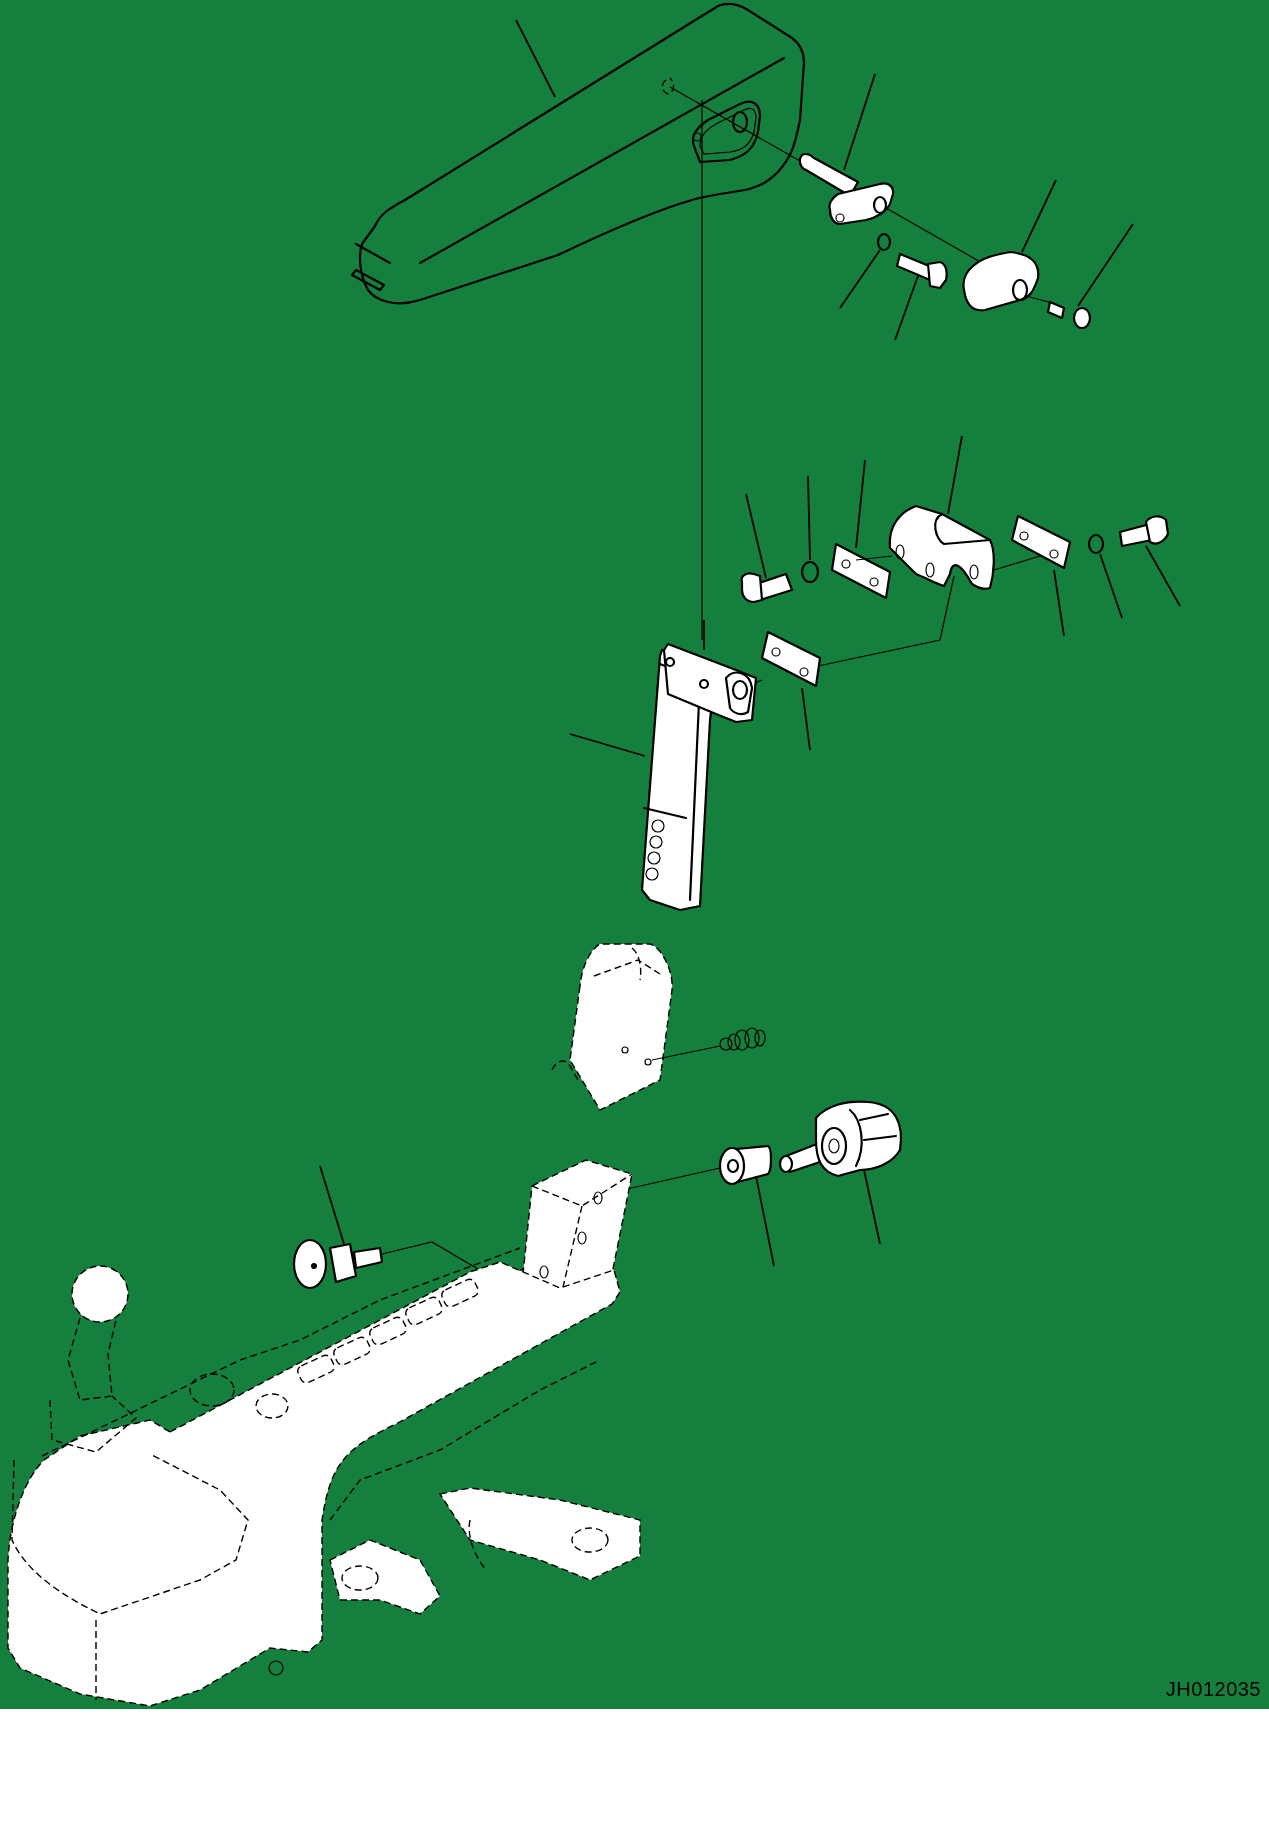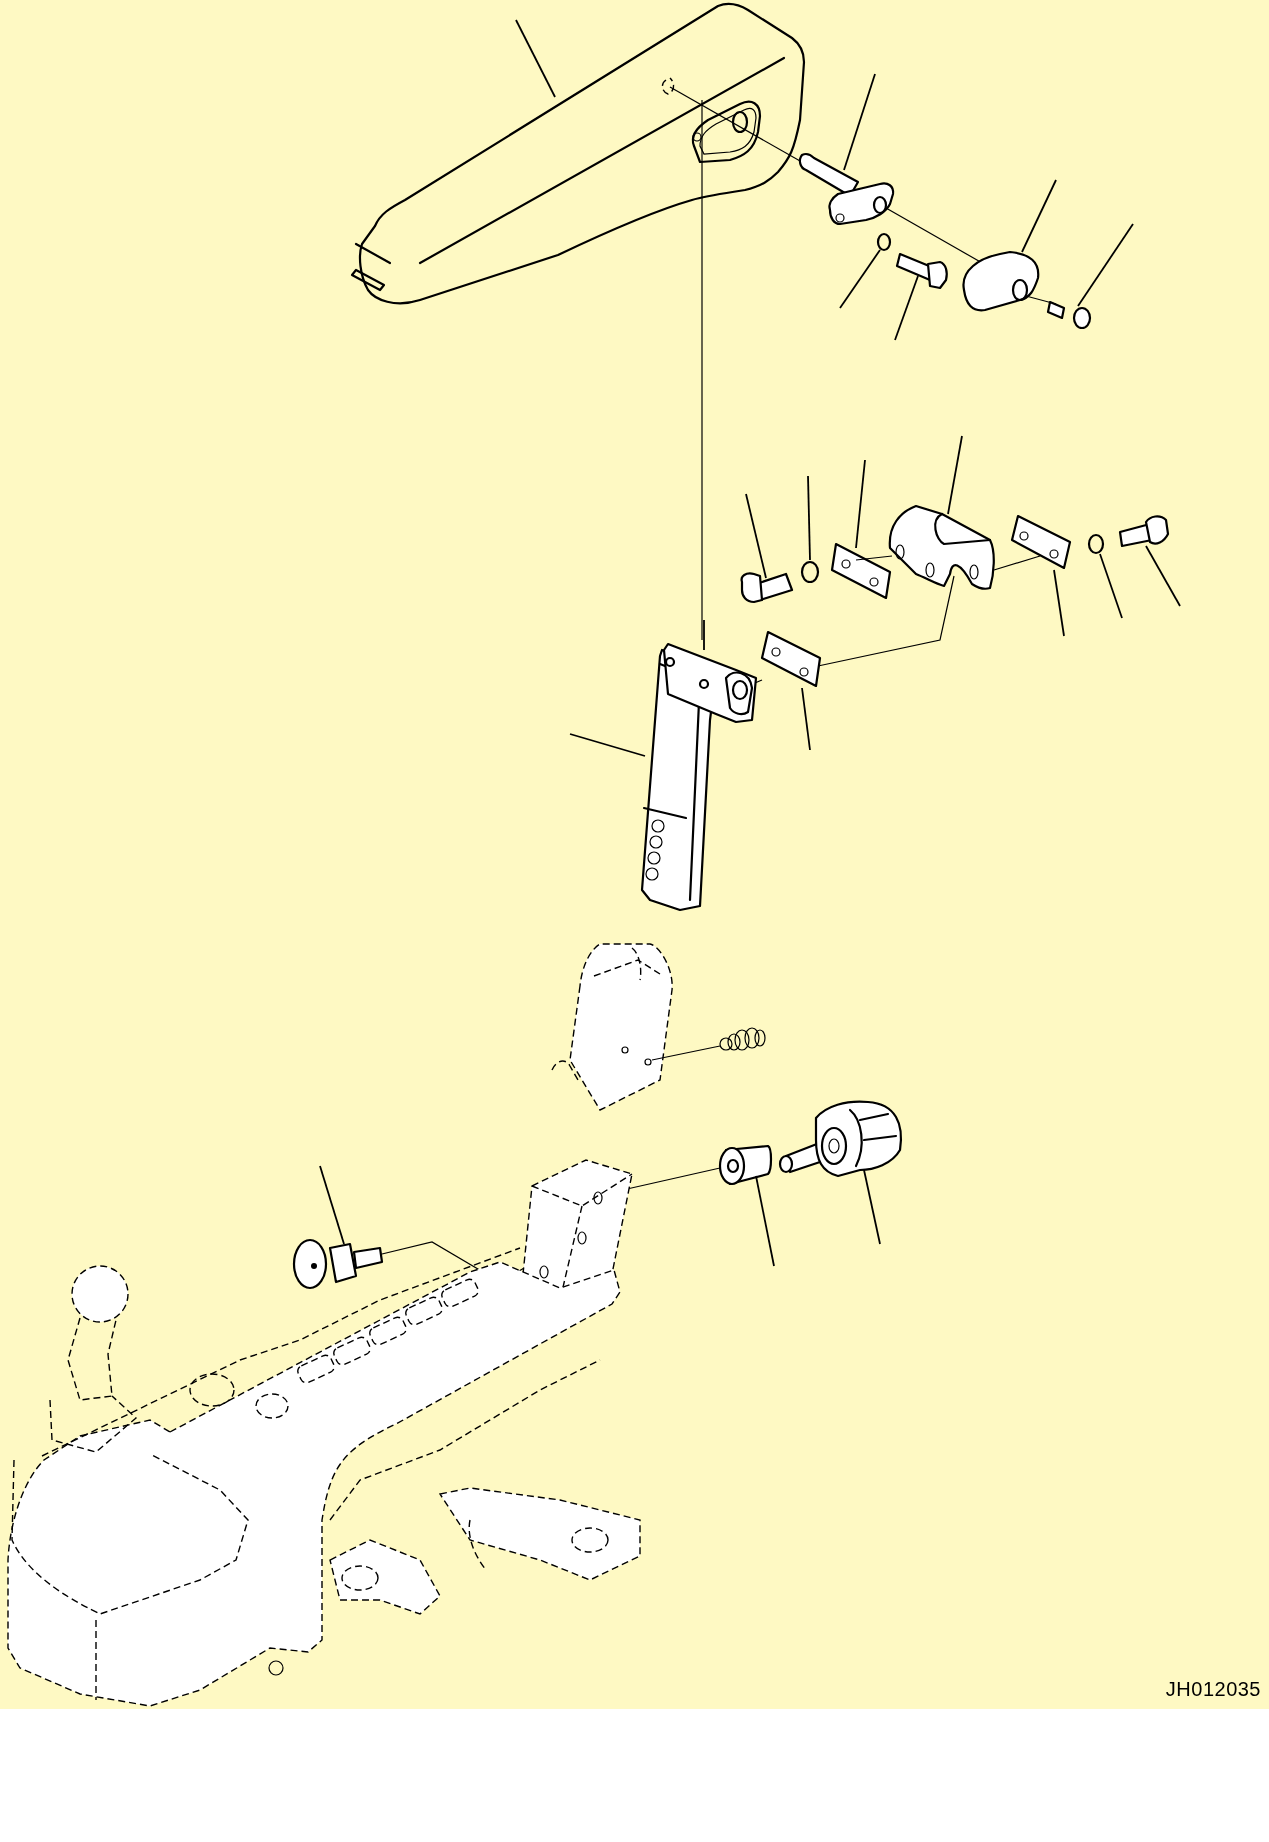--- a/index.html
+++ b/index.html
@@ -1,16 +1,16 @@
 <!DOCTYPE html>
 <html><head>
 <meta charset="utf-8">
 <style>
   html, body { margin: 0; padding: 0; background: #ffffff; }
-  #canvas { position: relative; width: 1269px; height: 1709px; background: #fef9c3; overflow: hidden; }
+  #canvas { position: relative; width: 1269px; height: 1709px; background: #15803d; overflow: hidden; }
   svg { position: absolute; left: 0; top: 0; }
   .ln { fill: none; stroke: #000; stroke-width: 2.2; stroke-linejoin: round; stroke-linecap: round; }
   .th { fill: none; stroke: #000; stroke-width: 1.2; }
   .ld { fill: none; stroke: #000; stroke-width: 1.8; }
   .dash { fill: none; stroke: #000; stroke-width: 1.4; stroke-dasharray: 7 4; }
   .fw { fill: #fff; stroke: #000; stroke-width: 2.2; stroke-linejoin: round; }
   .fwd { fill: #fff; stroke: #000; stroke-width: 1.4; stroke-dasharray: 7 4; }
   .code { position: absolute; right: 8px; bottom: 8px; font-family: "Liberation Sans", sans-serif; font-size: 20px; color: #000; letter-spacing: 0.5px; }
 </style>
 </head>

